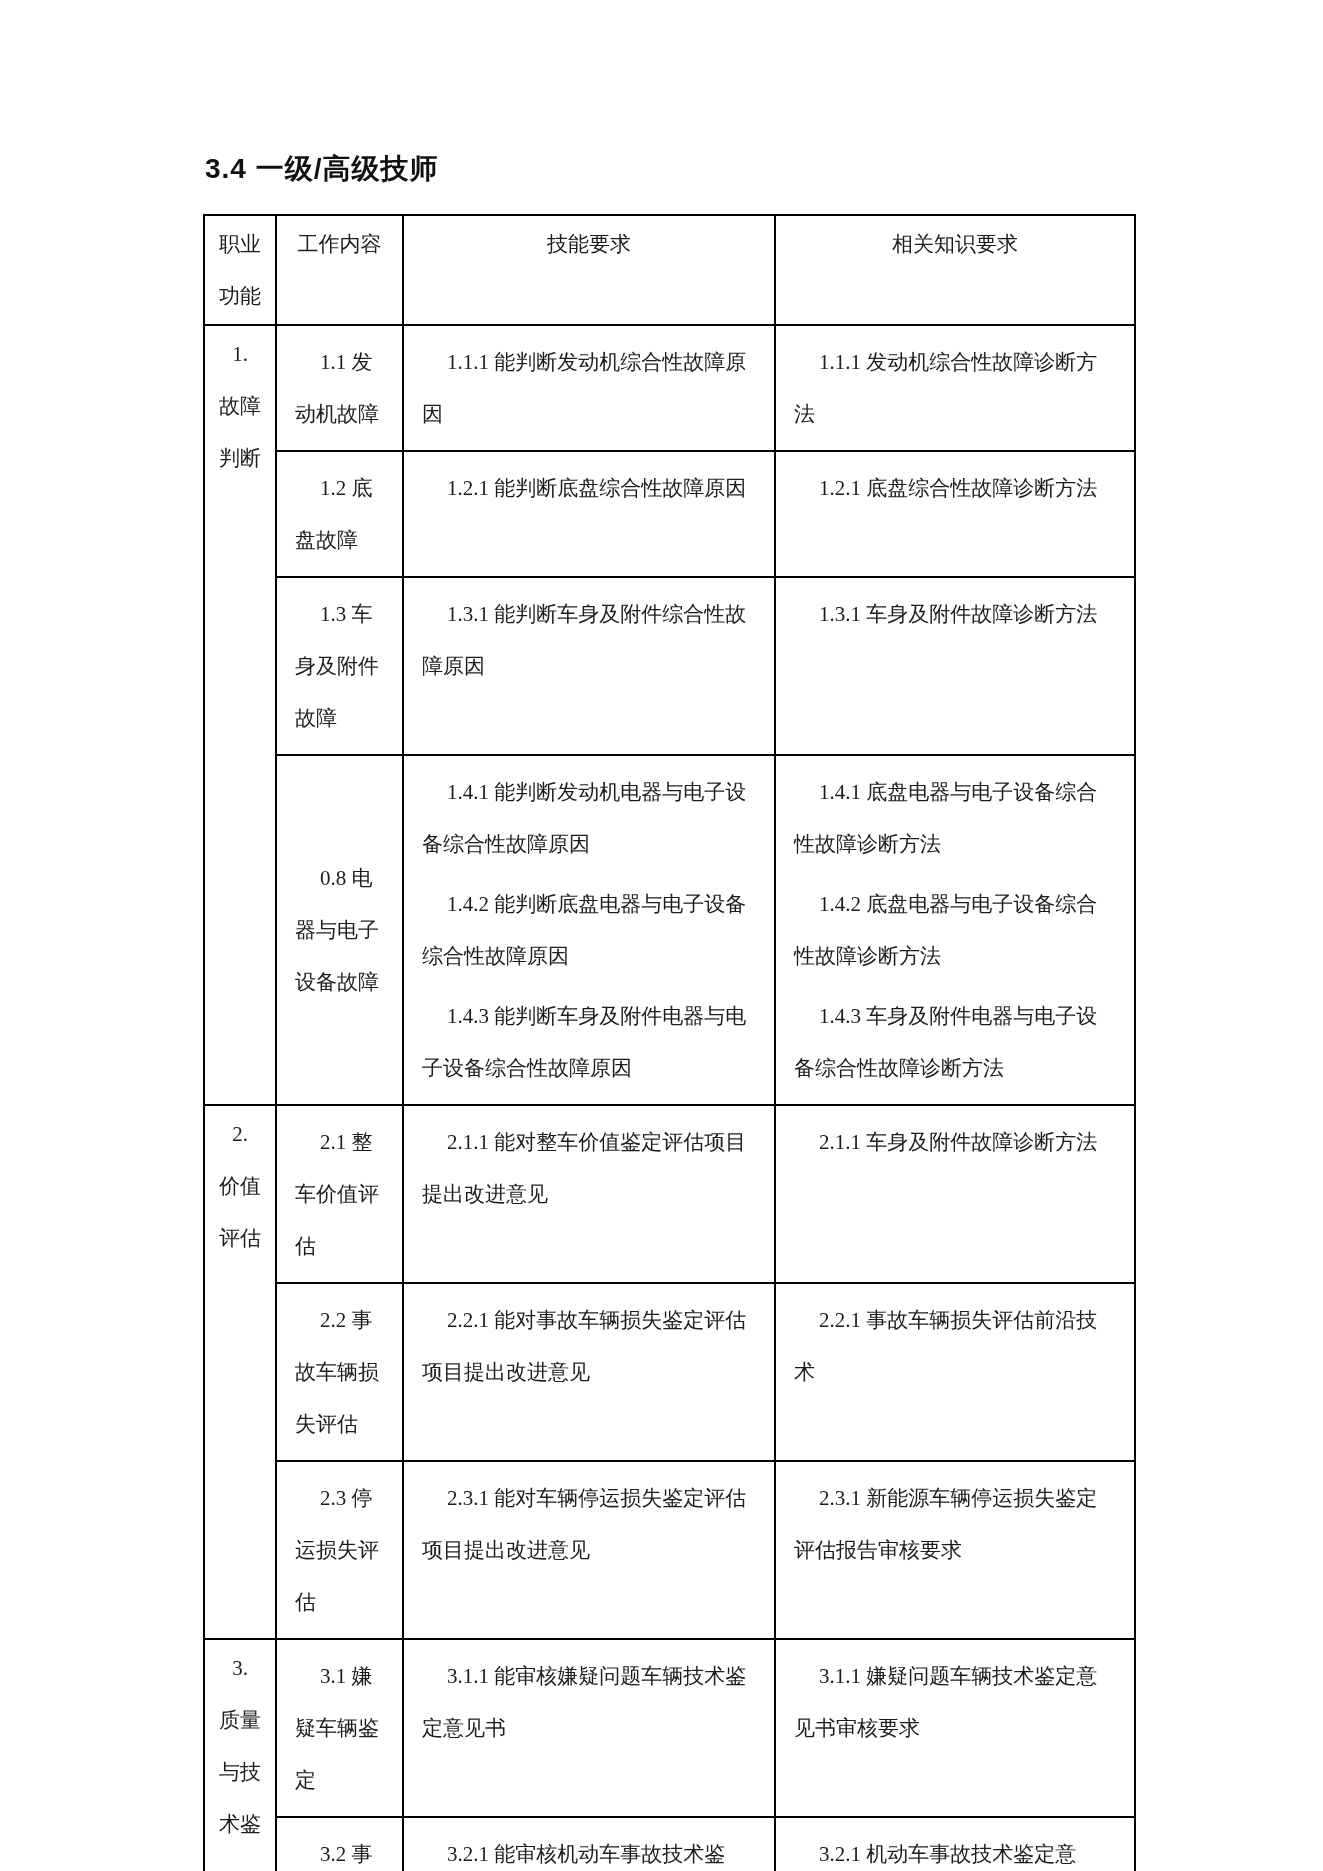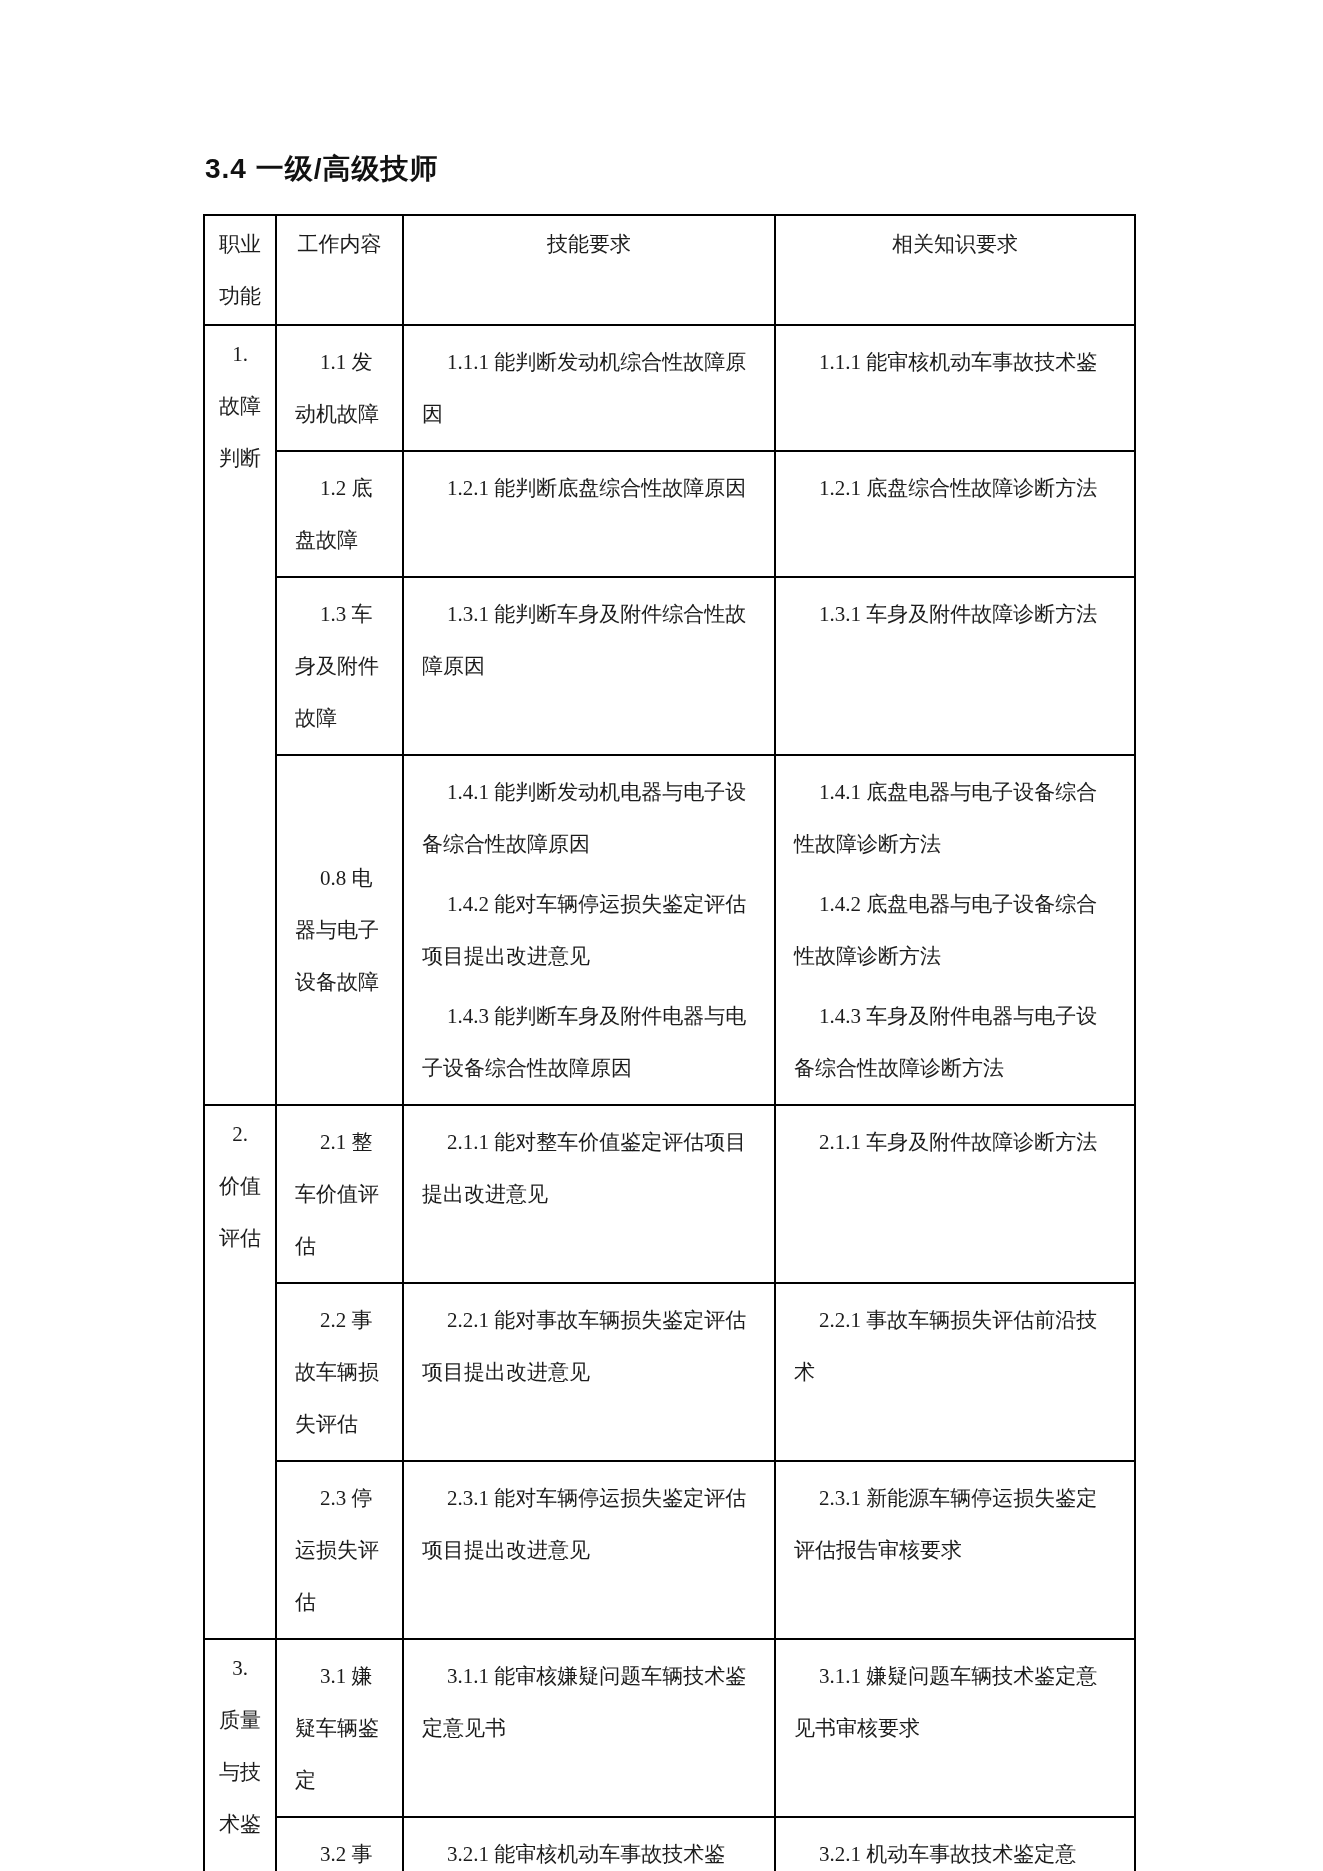--- a/index.html
+++ b/index.html
@@ -94,21 +94,21 @@
         <span class="fnum">1.</span>
         <span class="fname">故障判断</span>
       </td>
       <td class="work">
             <p class="para">1.1 发动机故障</p>
           </td>
       <td class="skill">
             <p class="para">1.1.1 能判断发动机综合性故障原因</p>
           </td>
       <td class="know">
-            <p class="para">1.1.1 能审核机动车事故技术鉴</p>
+            <p class="para">1.1.1 发动机综合性故障诊断方法</p>
           </td>
     </tr>
     <tr style="height:120px;">
       <td class="work">
             <p class="para">1.2 底盘故障</p>
           </td>
       <td class="skill">
             <p class="para">1.2.1 能判断底盘综合性故障原因</p>
           </td>
       <td class="know">
@@ -125,21 +125,21 @@
       <td class="know">
             <p class="para">1.3.1 车身及附件故障诊断方法</p>
           </td>
     </tr>
     <tr style="height:312px;">
       <td class="work" style="vertical-align:middle;">
             <p class="para">0.8 电器与电子设备故障</p>
           </td>
       <td class="skill">
         <p class="para">1.4.1 能判断发动机电器与电子设备综合性故障原因</p>
-        <p class="para">1.4.2 能对车辆停运损失鉴定评估项目提出改进意见</p>
+        <p class="para">1.4.2 能判断底盘电器与电子设备综合性故障原因</p>
         <p class="para">1.4.3 能判断车身及附件电器与电子设备综合性故障原因</p>
       </td>
       <td class="know">
         <p class="para">1.4.1 底盘电器与电子设备综合性故障诊断方法</p>
         <p class="para">1.4.2 底盘电器与电子设备综合性故障诊断方法</p>
         <p class="para">1.4.3 车身及附件电器与电子设备综合性故障诊断方法</p>
       </td>
     </tr>
 
     <tr style="height:162px;">

